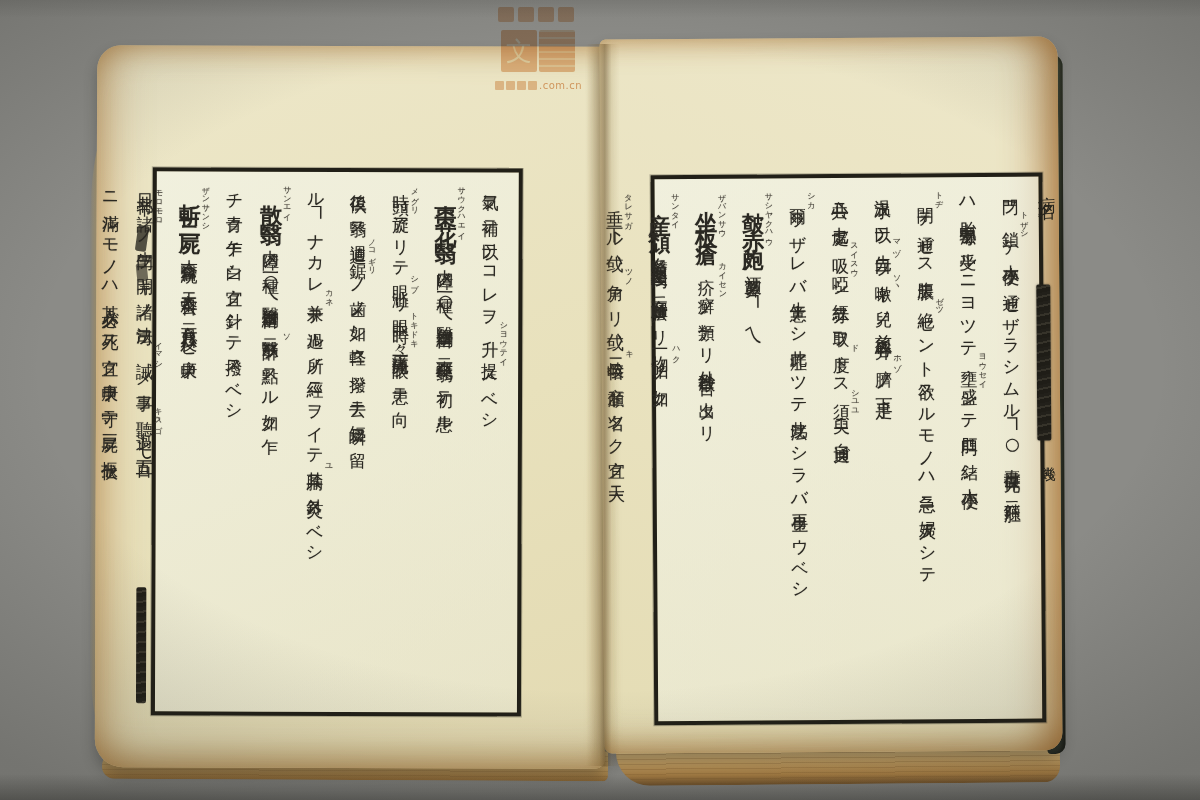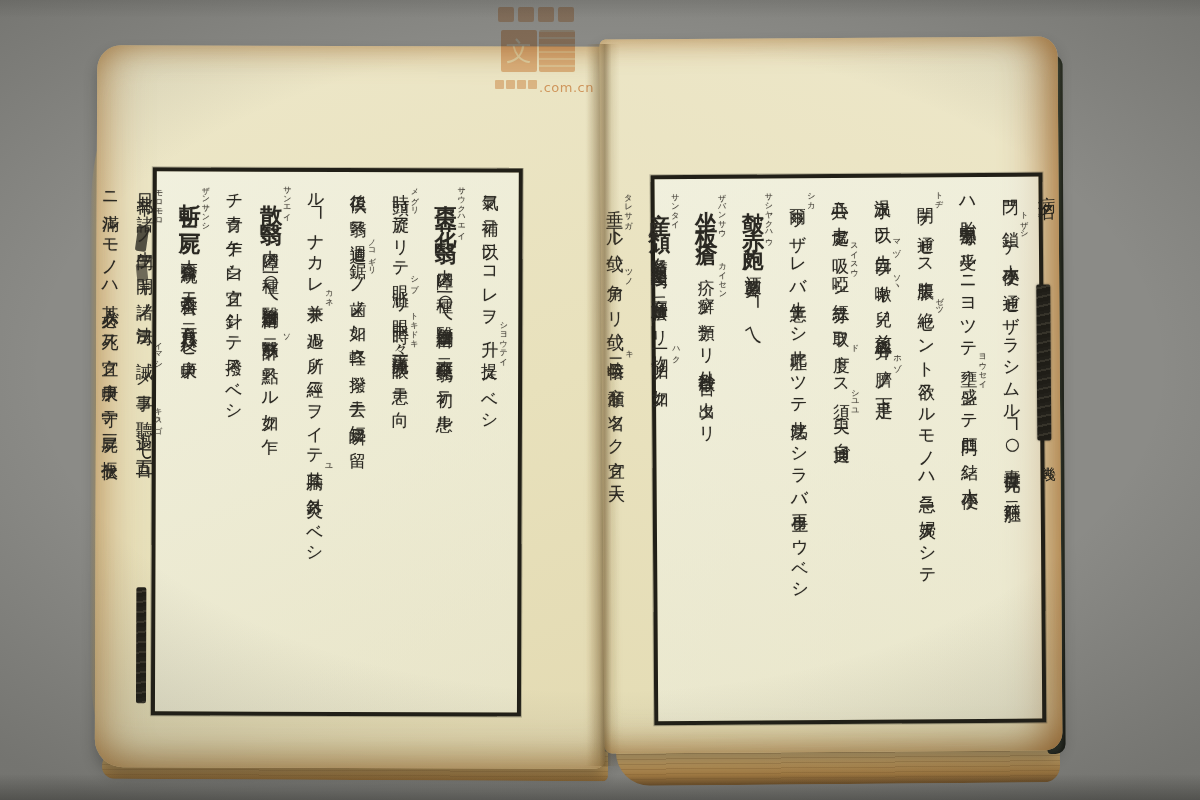--- a/index.html
+++ b/index.html
@@ -141,22 +141,22 @@
   .wm-r1{position:absolute;top:3px;left:5px;display:flex;gap:4px;}
   .wm-r1 i{display:block;width:16px;height:15px;background:rgba(216,132,58,.55);border-radius:2px;}
   .wm-logo{position:absolute;top:26px;left:8px;display:flex;gap:2px;}
   .wm-logo .sq{width:36px;height:42px;background:rgba(214,128,54,.60);border-radius:2px;
       display:flex;align-items:center;justify-content:center;}
   .wm-logo .sq .ch{color:rgba(240,234,214,.95);font-size:26px;line-height:1;}
   .wm-logo .sq.grid{
       background:
         repeating-linear-gradient(to bottom, rgba(240,234,214,.55) 0 2px, rgba(0,0,0,0) 2px 7px),
         rgba(214,128,54,.60);}
-  .wm-url{position:absolute;top:76px;left:2px;display:flex;gap:2px;
-      color:rgba(210,122,50,.85);font-size:13px;letter-spacing:.5px;}
+  .wm-url{position:absolute;top:76px;left:2px;display:flex;align-items:center;gap:2px;
+      color:rgba(210,122,50,.85);font-size:10px;letter-spacing:.5px;}
   .wm-url i{display:block;width:9px;height:9px;background:rgba(214,128,54,.55);border-radius:1px;}
 </style>
 </head>
 <body>
 
 <div id="stage">
 
   <div class="stack-bottom-right"></div>
   <div class="stack-bottom-left"></div>
   <div class="stack-left-edge"></div>

